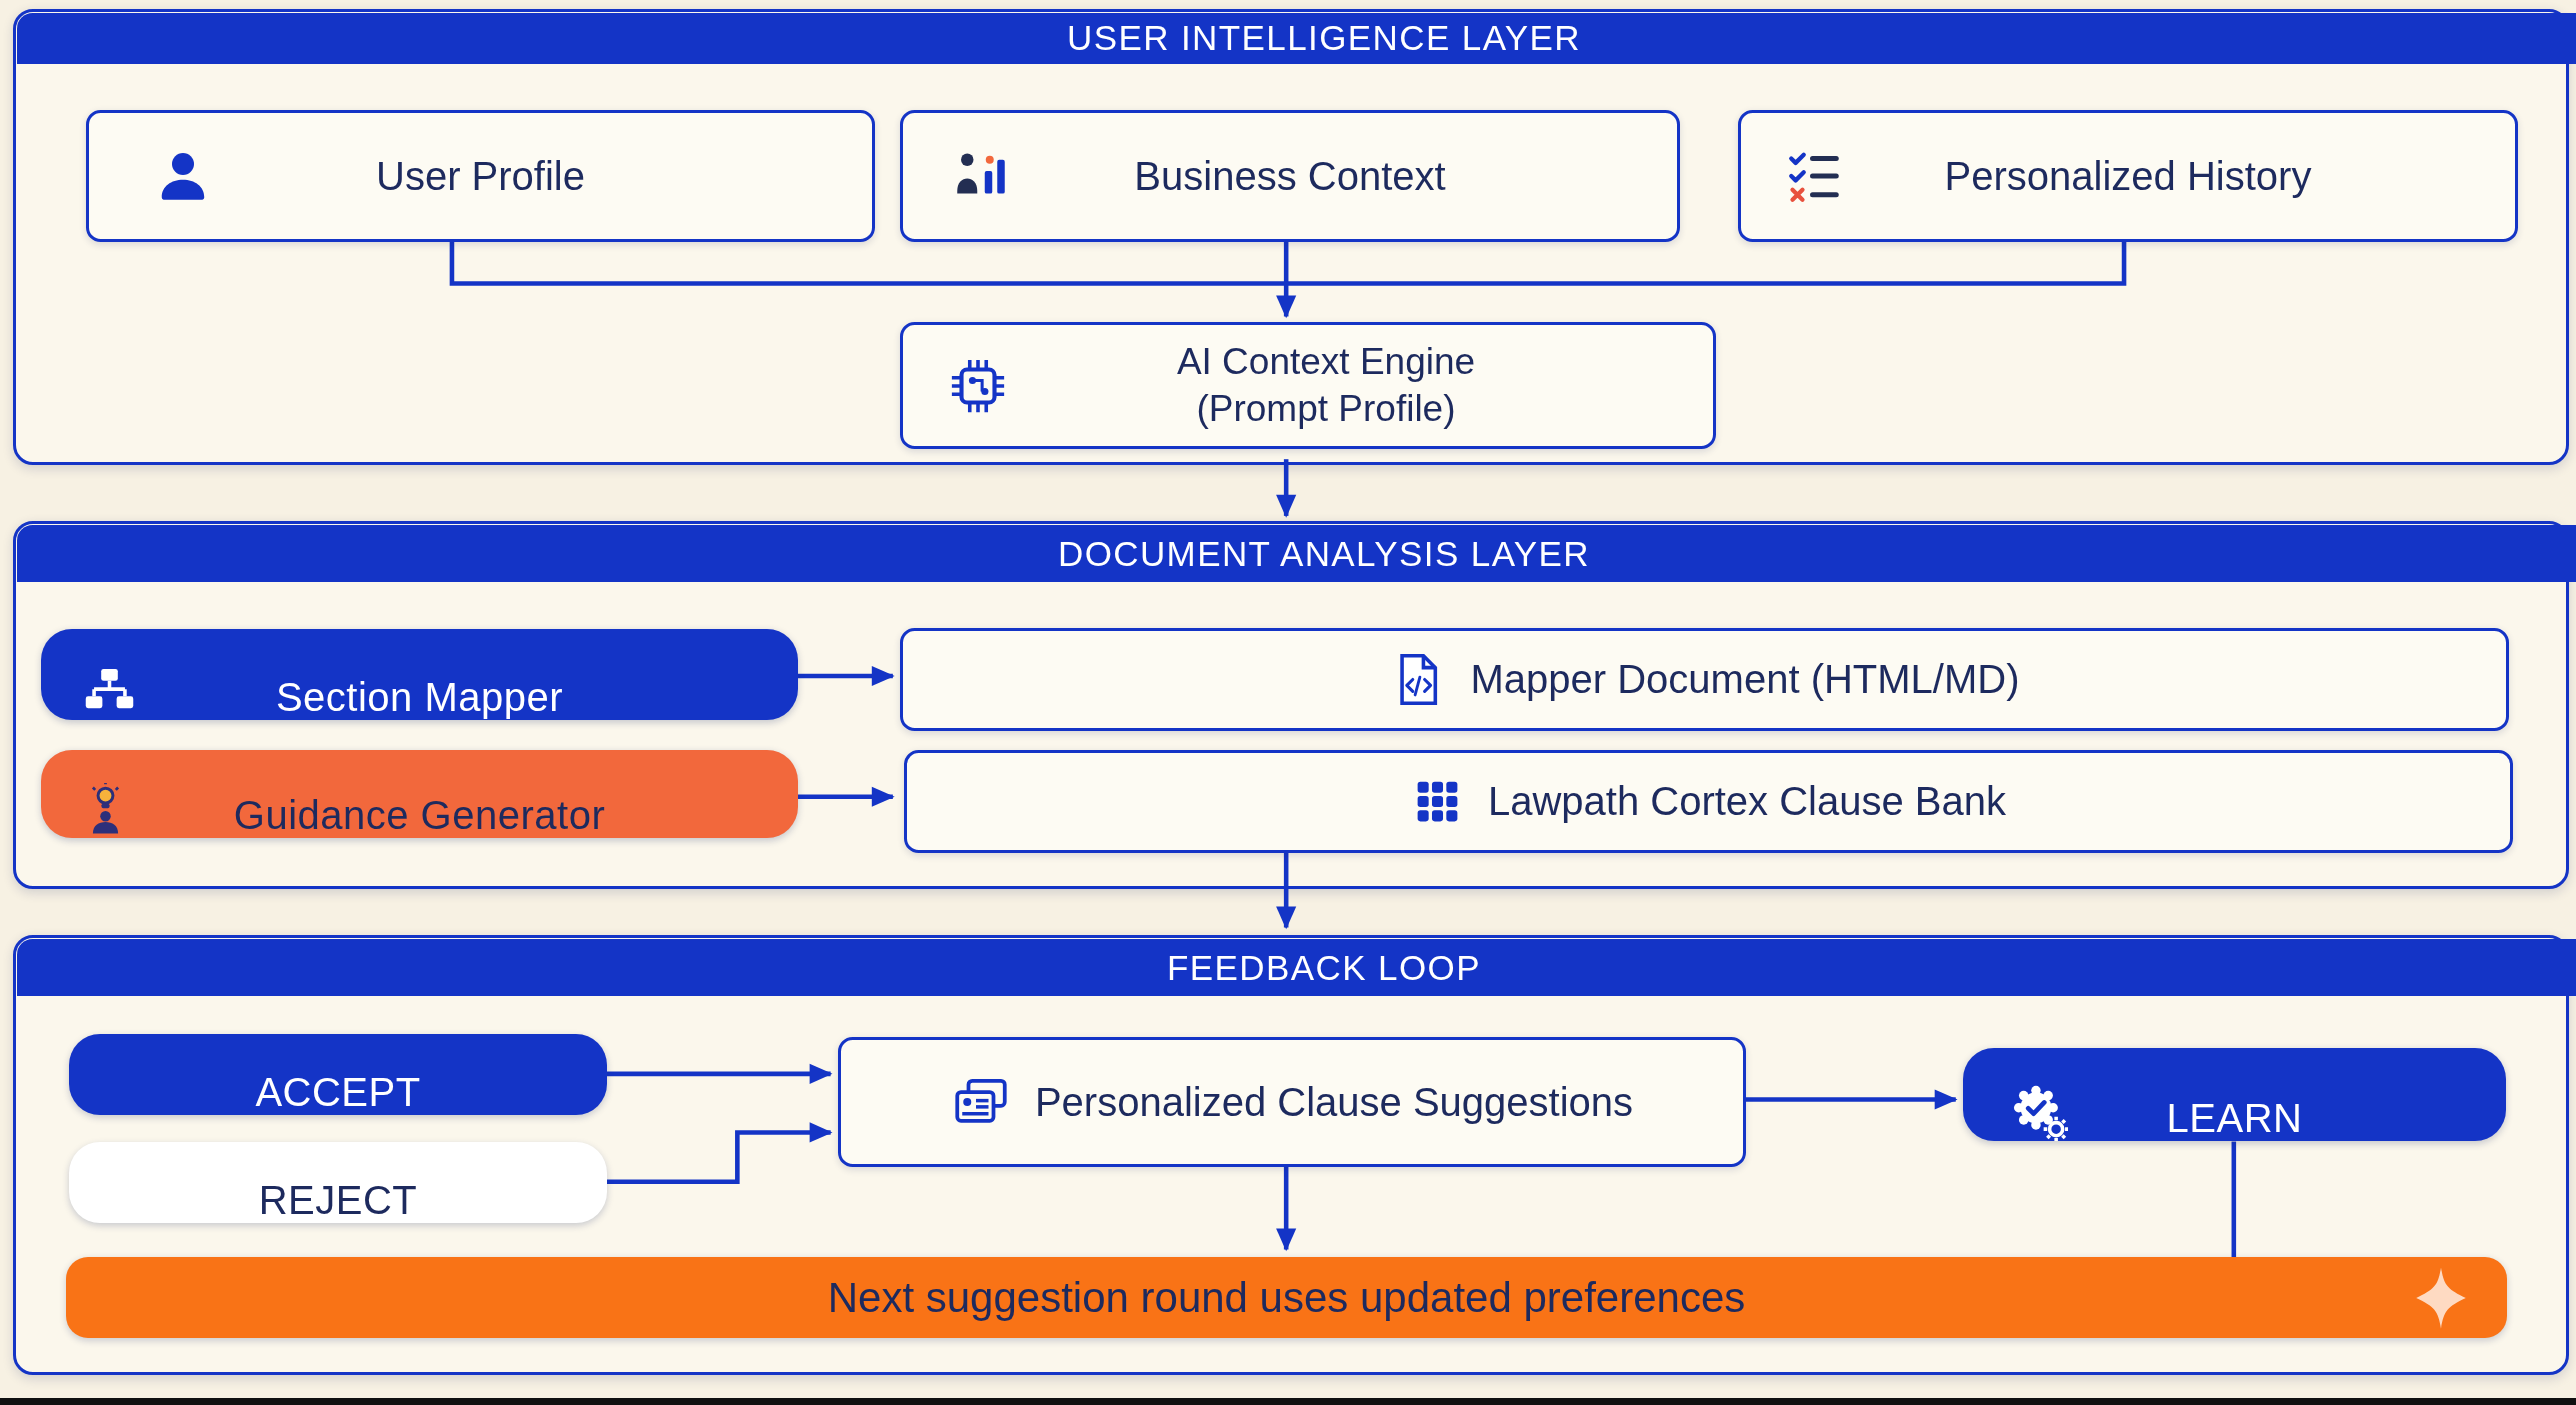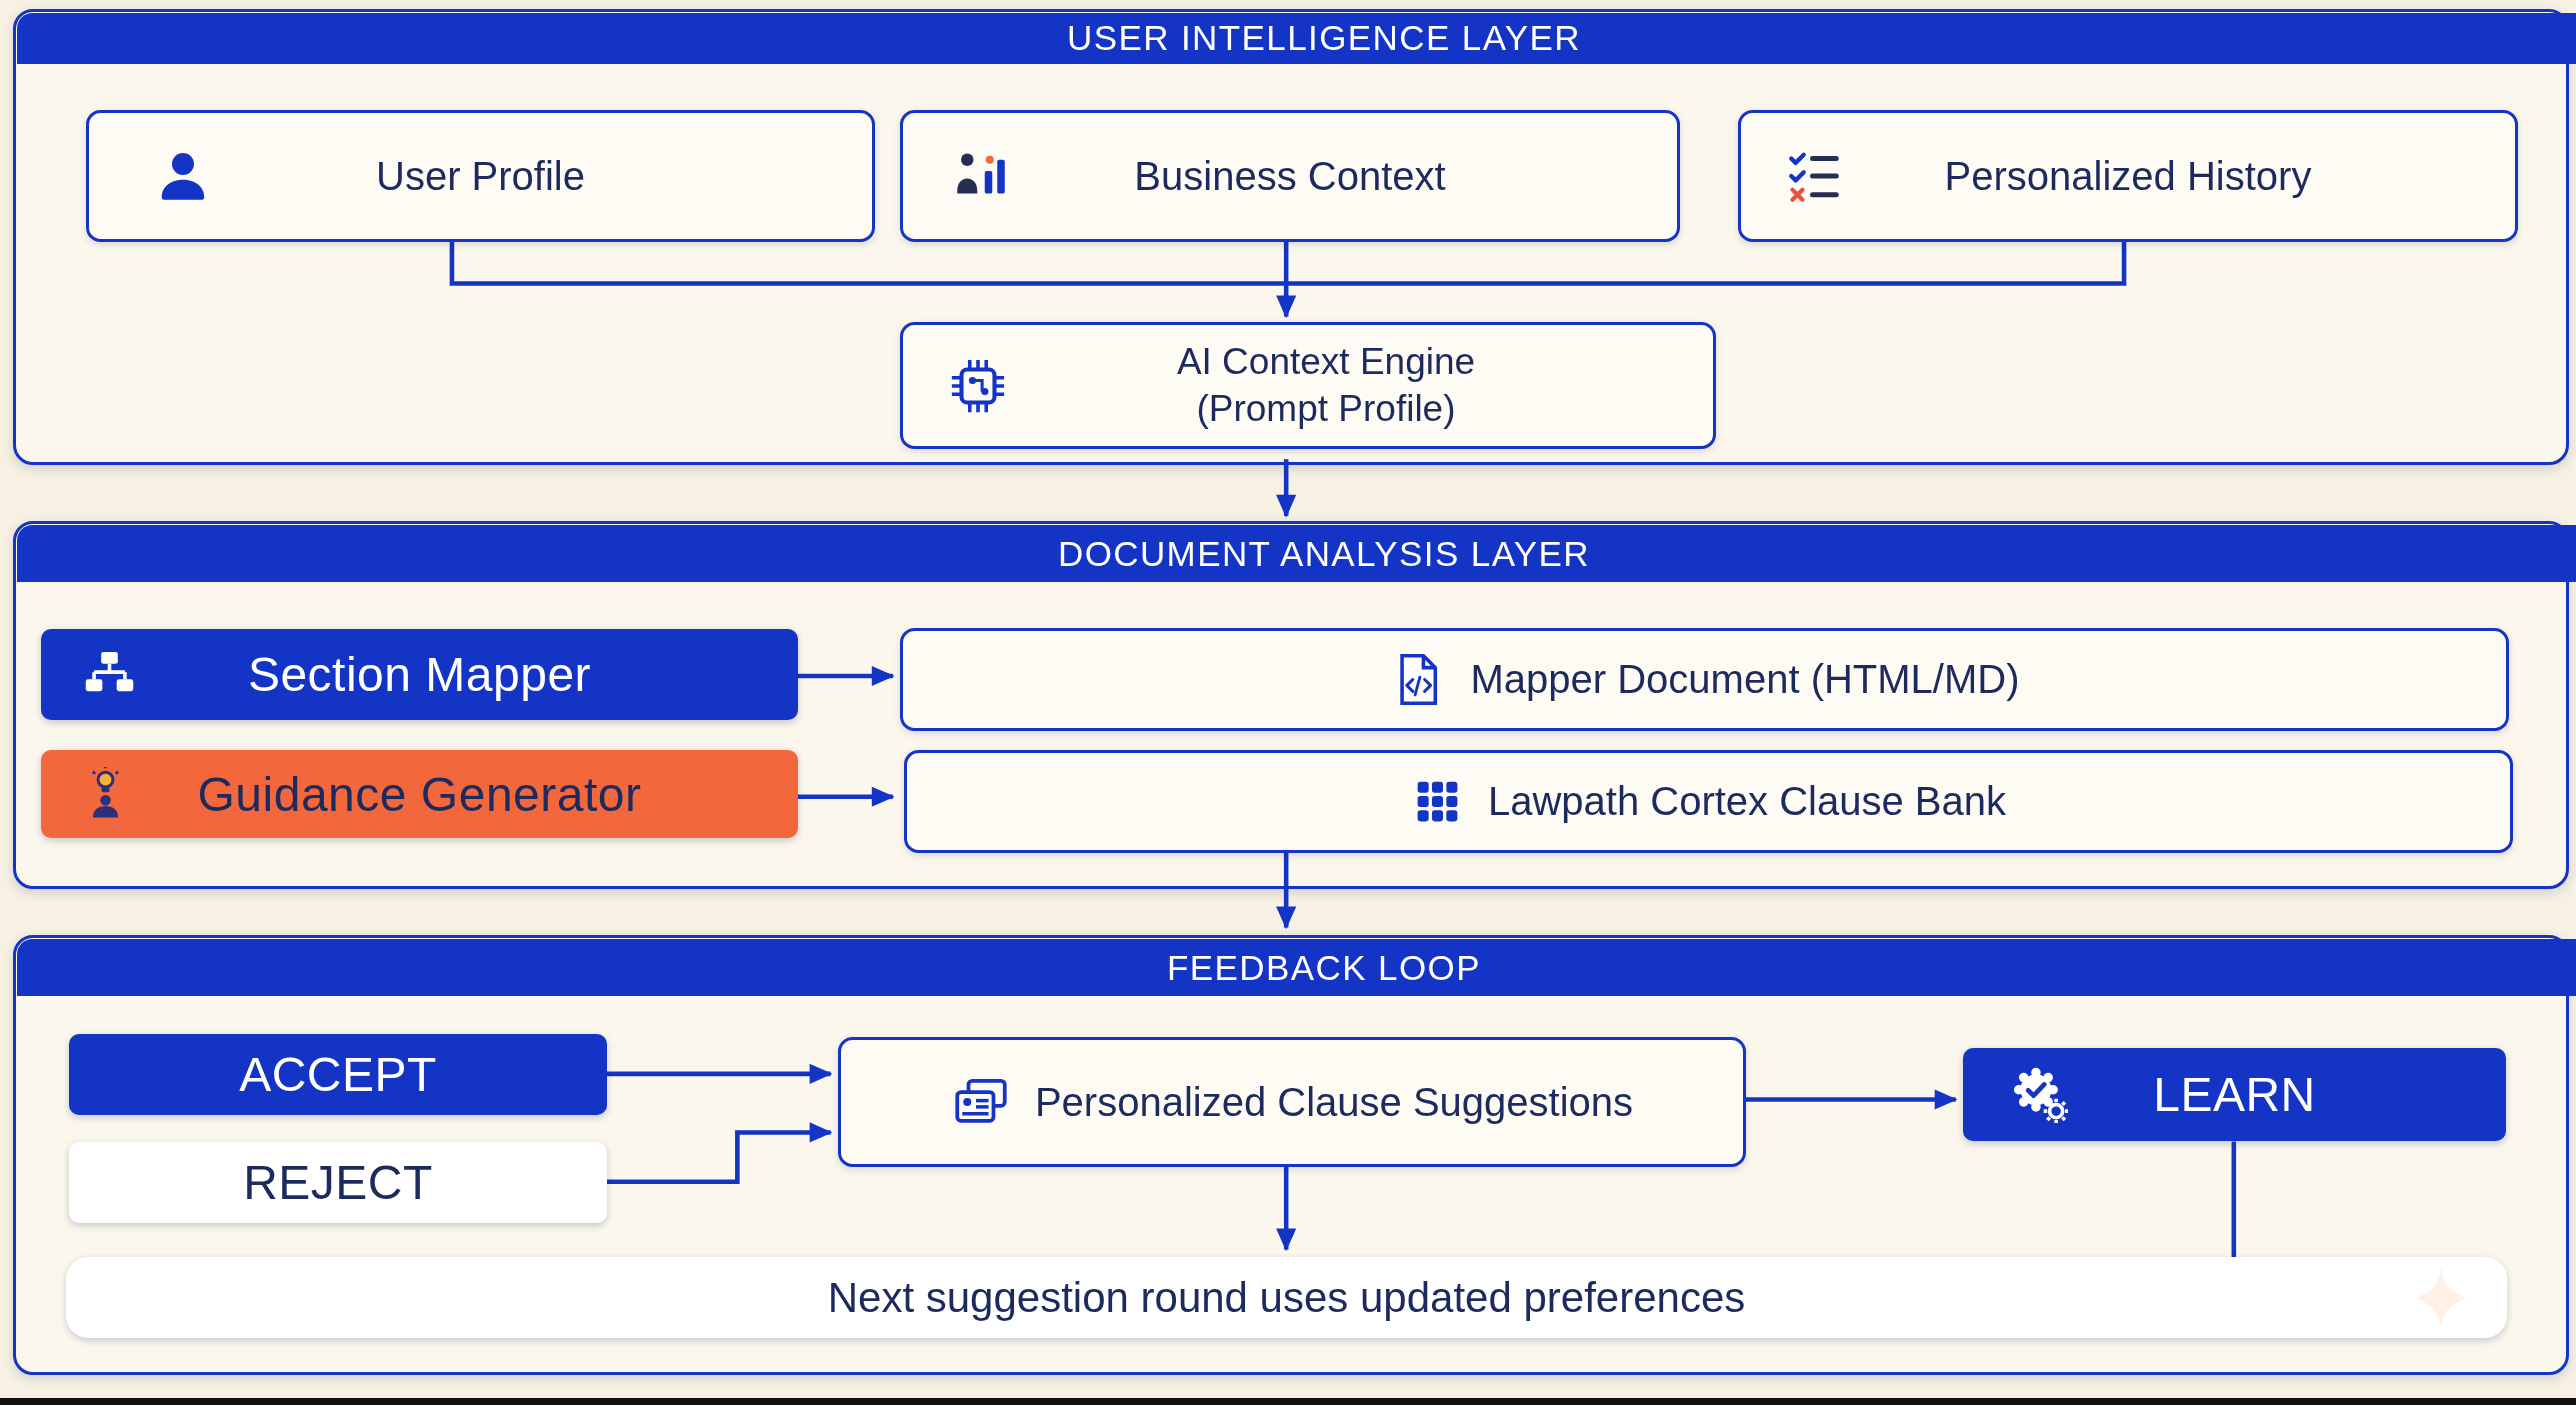--- a/index.html
+++ b/index.html
@@ -4,26 +4,26 @@
 <style>
   html,body{margin:0;padding:0;}
   body{width:2576px;height:1405px;background:#F7F1E3;font-family:"Liberation Sans",sans-serif;overflow:hidden;}
   .canvas{position:relative;width:2576px;height:1405px;}
   .panel{position:absolute;border:3.7px solid #1434C6;border-radius:20px;background:#FBF7EC;box-shadow:0 3.7px 11px rgba(25,40,100,.16);}
   .panel-header{position:absolute;background:#1434C6;border-radius:15.6px 15.6px 0 0;display:flex;align-items:center;justify-content:center;color:#fff;font-size:35px;font-weight:500;letter-spacing:1.4px;z-index:6;padding-left:36px;}
   .node{position:absolute;border:3.7px solid #1434C6;border-radius:14.6px;background:#FDFBF3;display:flex;align-items:center;justify-content:center;color:#1D2A5E;font-size:40px;font-weight:500;box-shadow:0 2.7px 7.3px rgba(25,40,100,.14);z-index:10;}
   .node .side-icon{position:absolute;left:64px;display:flex;align-items:center;}
   .node .inline-row{display:flex;align-items:center;gap:24px;}
   .node .two-line{text-align:center;line-height:1.25;font-size:37px;}
-  .btn{position:absolute;border-radius:10px;display:flex;align-items:center;justify-content:center;font-size:48px;font-weight:500;letter-spacing:0.5px;box-shadow:0 2.7px 7.3px rgba(25,40,100,.22);z-index:10;}
+  .btn{position:absolute;border-radius:31px;display:flex;align-items:flex-end;justify-content:center;font-size:40px;font-weight:500;letter-spacing:0.5px;box-shadow:0 2.7px 7.3px rgba(25,40,100,.22);z-index:10;}
   .btn .side-icon{position:absolute;left:40px;display:flex;align-items:center;}
   .btn-blue{background:#1434C6;color:#fff;}
   .btn-orange{background:#F2683C;color:#1D2A5E;}
   .btn-green{background:#ffffff;color:#1D2A5E;}
-  .banner{position:absolute;background:#ffffff;border-radius:22px;display:flex;align-items:center;justify-content:center;color:#1D2A5E;font-size:42px;font-weight:500;box-shadow:0 2.7px 7.3px rgba(25,40,100,.2);z-index:10;}
+  .banner{position:absolute;background:#f97316;border-radius:22px;display:flex;align-items:center;justify-content:center;color:#1D2A5E;font-size:42px;font-weight:500;box-shadow:0 2.7px 7.3px rgba(25,40,100,.2);z-index:10;}
   .banner .sparkle{position:absolute;right:31px;top:50%;transform:translateY(-50%);display:flex;}
   #connectors{position:absolute;left:0;top:0;z-index:8;pointer-events:none;}
   .bottom-strip{position:absolute;left:0;bottom:0;width:2576px;height:7.3px;background:#101010;z-index:20;}
 </style>
 </head>
 <body>
 
 <div class="canvas">
 
   <div class="panel" style="left:12.8px;top:9.1px;width:2550px;height:450px;"></div>

